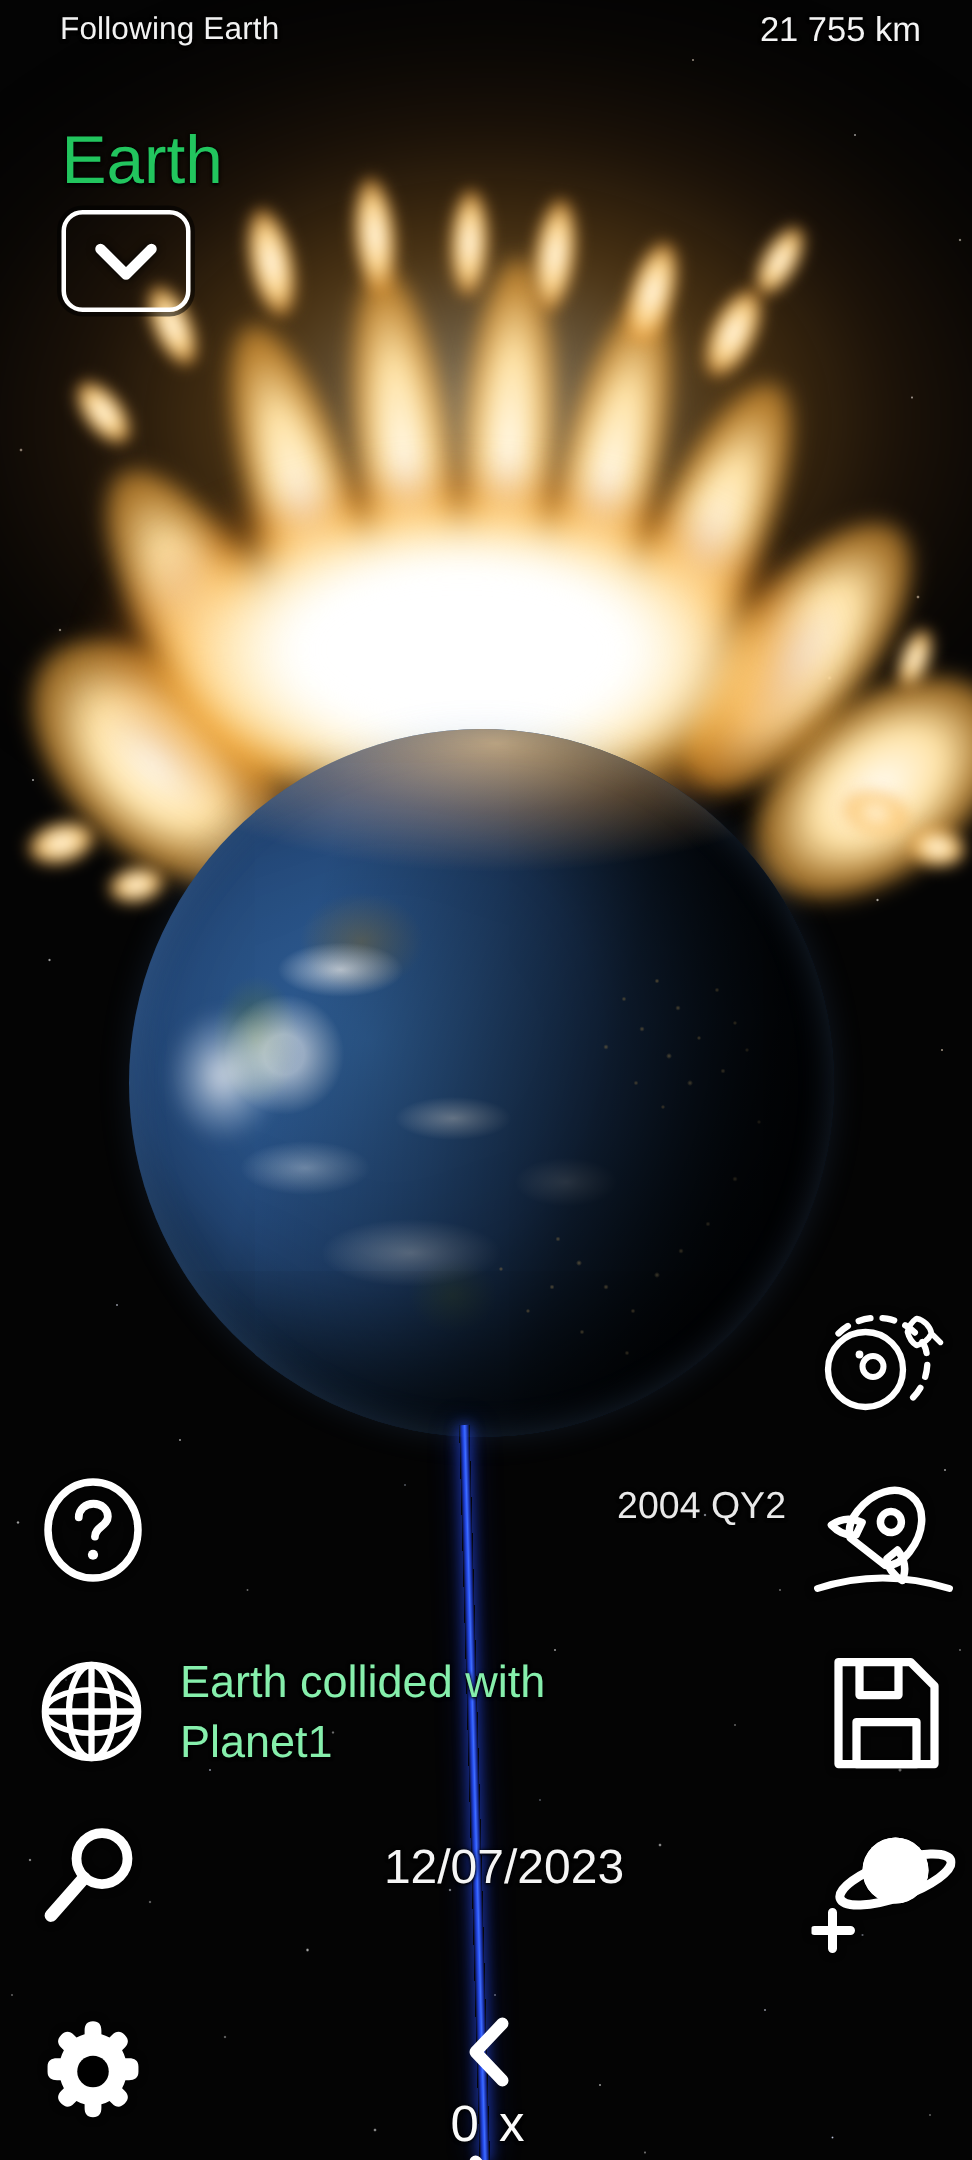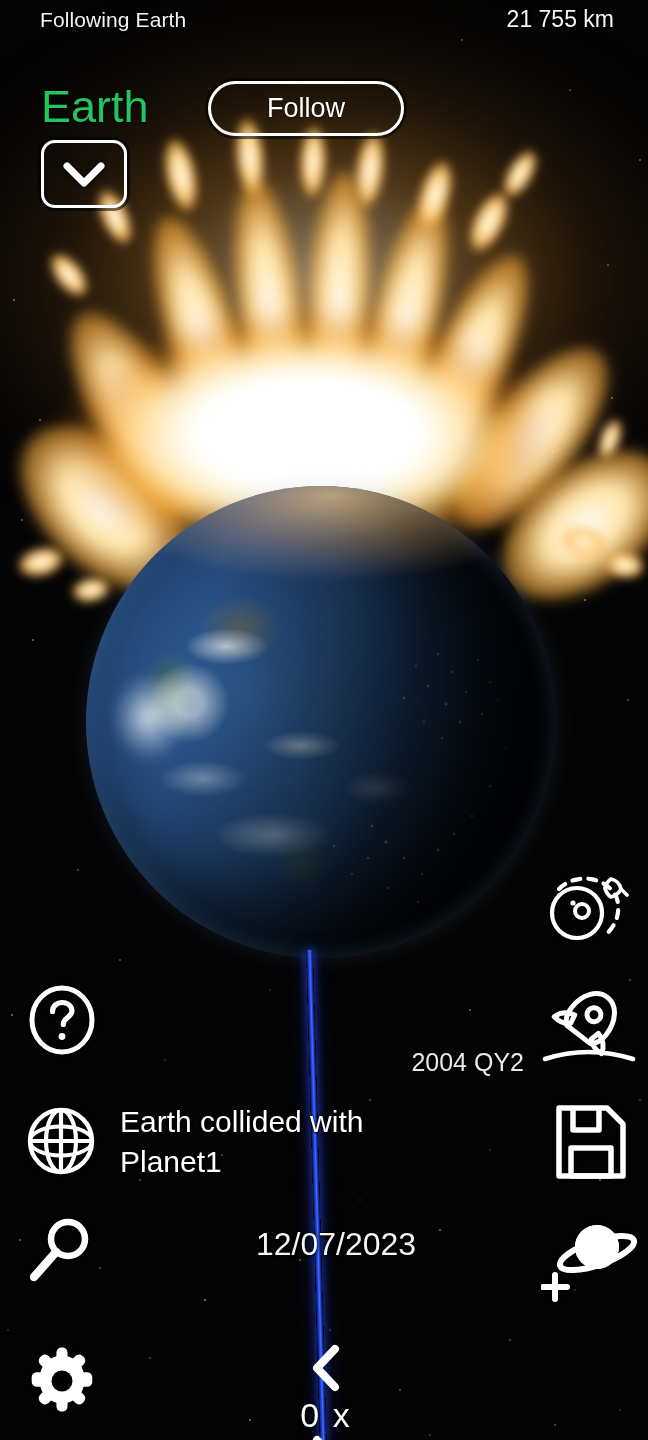--- a/index.html
+++ b/index.html
@@ -251,28 +251,28 @@
   #help-button      { left:24px;  top:982px;  width:76px; height:76px; }
   #globe-button     { left:22px;  top:1102px; width:78px; height:78px; }
   #search-button    { left:22px;  top:1212px; width:78px; height:78px; }
   #settings-button  { left:22px;  top:1342px; width:80px; height:78px; }
   #orbit-button     { left:538px; top:862px;  width:98px; height:90px; }
   #launch-button    { left:538px; top:982px;  width:100px; height:86px; }
   #save-button      { left:552px; top:1100px; width:78px; height:84px; }
   #addplanet-button { left:540px; top:1212px; width:98px; height:92px; }
 
   #asteroid-label {
-    right:124px; top:1048px;
+    right:124px; top:990px;
     font-size:25px; color:#e9e9e9;
   }
   #collision-message {
     left:120px; top:1102px;
     width:330px;
     font-size:30px; line-height:1.33;
-    color:#ffffff;
+    color:#86efac;
   }
   #date-display {
     left:0; right:0; top:1226px;
     text-align:center;
     font-size:32px; color:#f5f5f5;
     padding-left:24px;
   }
   #speed-controls {
     position:absolute;
     left:176px; top:1344px;
@@ -339,21 +339,20 @@
     <div id="earth-spec"></div>
     <div id="earth-limb"></div>
   </div>
 
   <div id="orbit-line"></div>
 
   <div class="hud sh" id="following-label">Following Earth</div>
   <div class="hud sh" id="distance-label">21 755 km</div>
   <div class="hud sh" id="body-name">Earth</div>
 
-  <div class="pill" id="follow-button">Follow</div>
 
   <div id="collapse-button">
     <span class="ico" style="position:relative;width:44px;height:30px">
       <svg width="44" height="30" viewBox="0 0 44 30">
         <polyline points="5,7 22,24 39,7" fill="none" stroke="#fff" stroke-width="7" stroke-linecap="round" stroke-linejoin="round"></polyline>
       </svg>
     </span>
   </div>
 
   <div class="ico" id="help-button">

